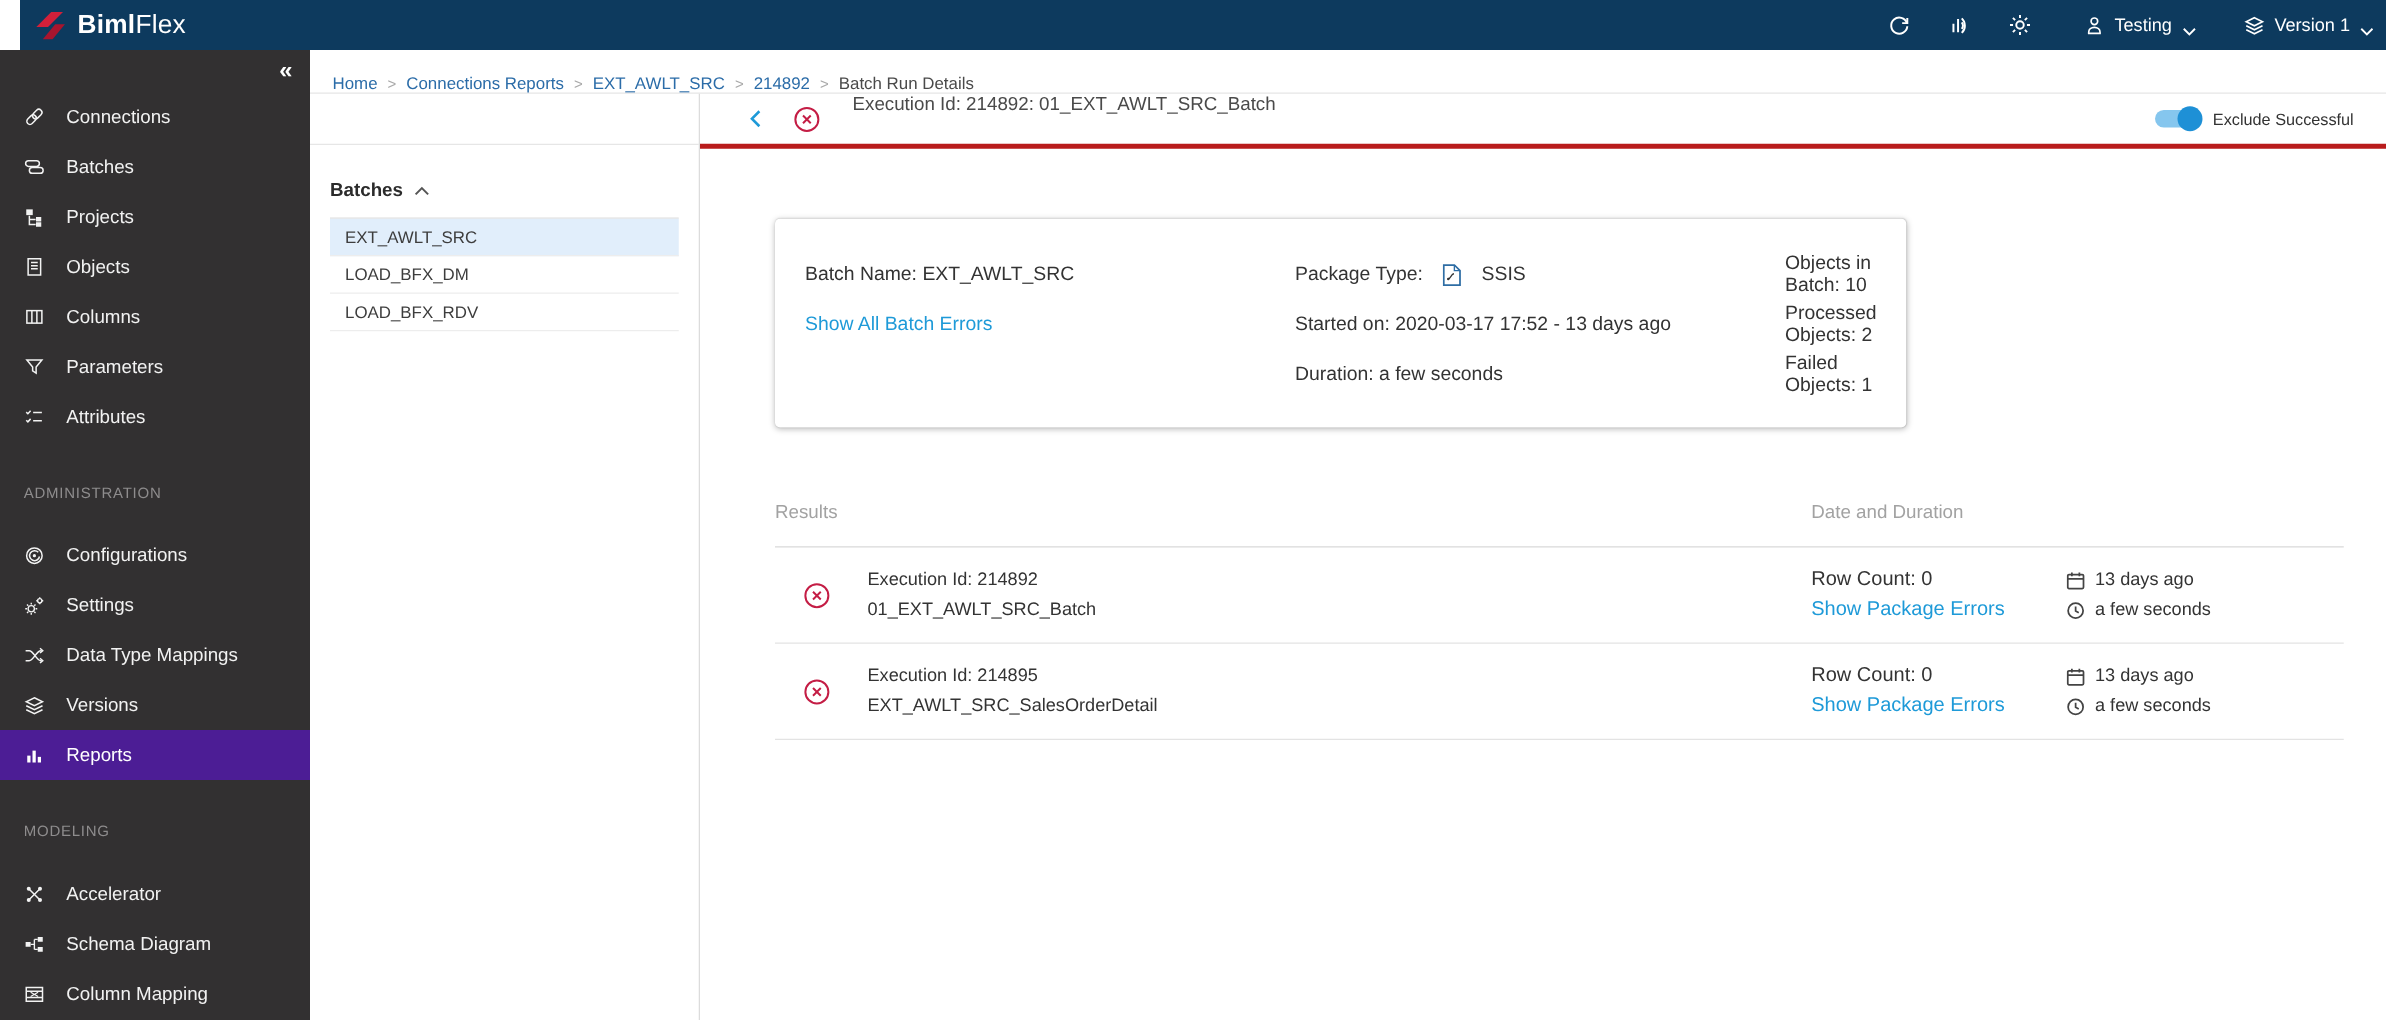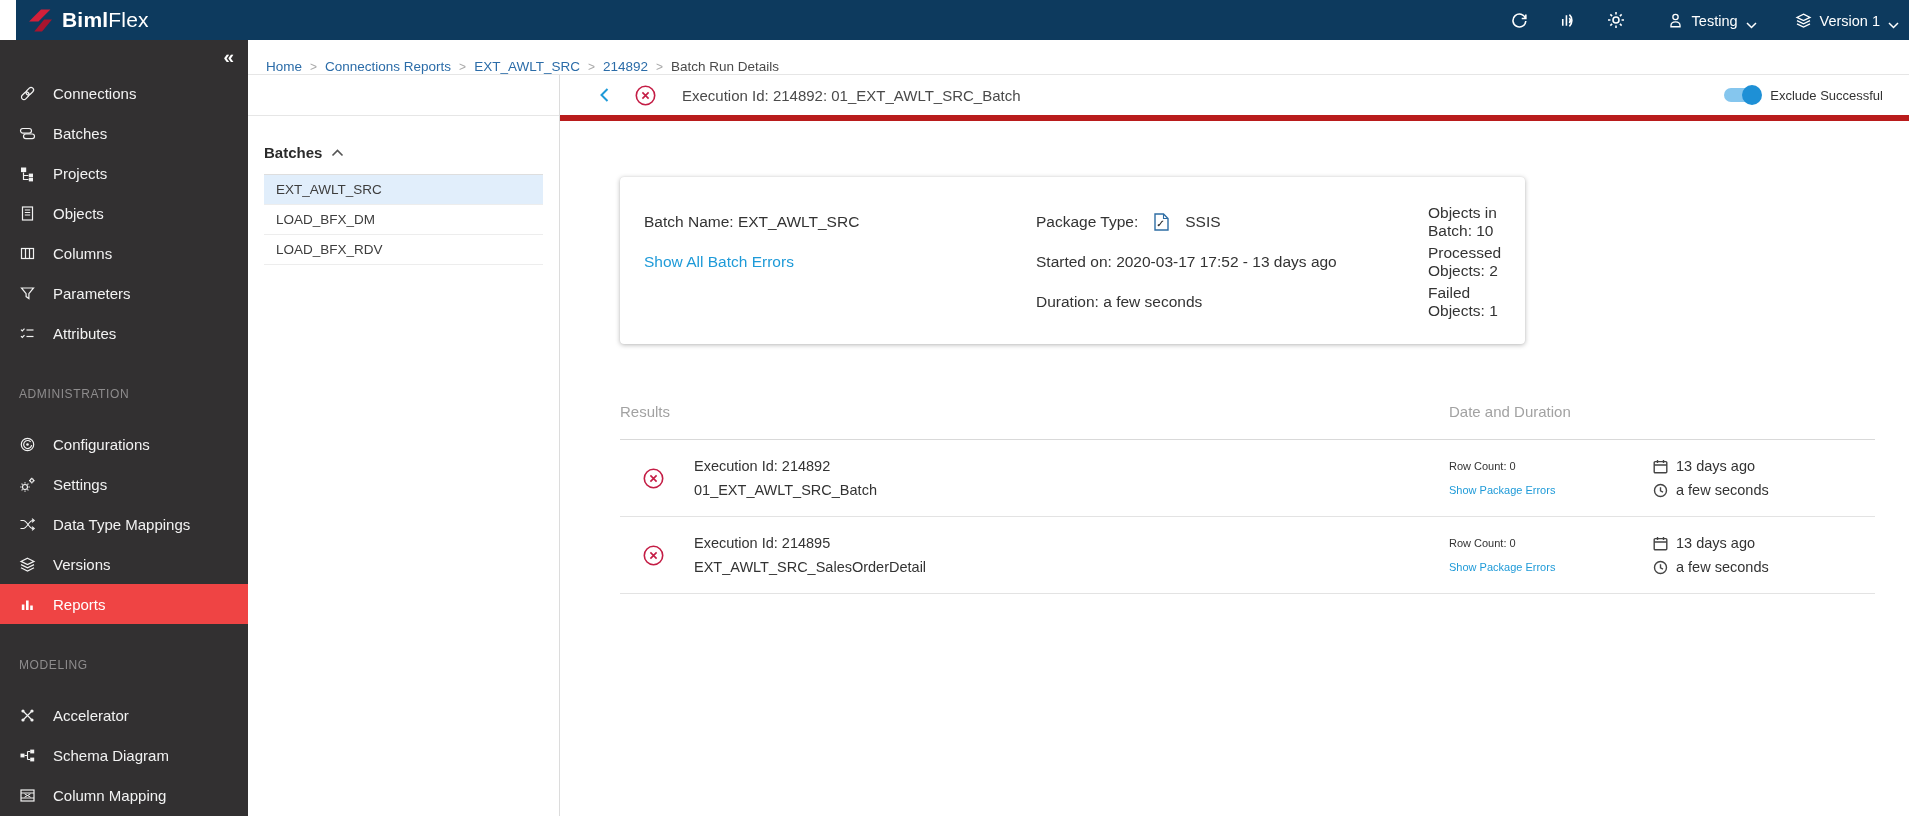--- a/index.html
+++ b/index.html
@@ -14,21 +14,21 @@
   .topbar-right{margin-left:auto;display:flex;align-items:center}
   .tb-icon{display:flex;align-items:center;justify-content:center;width:26px;height:26px;cursor:pointer}
   .tb-icon + .tb-icon{margin-left:22px}
   .tb-group{display:flex;align-items:flex-end;gap:8px;margin-left:38px;color:#fff;font-size:14.5px;cursor:pointer}
   
   .sidebar{position:absolute;left:0;top:40px;width:248px;bottom:0;background:#323031;z-index:4}
   .collapse-row{height:33px;display:flex;align-items:center;justify-content:flex-end;padding-right:14px}
   .collapse-glyph{color:#fff;font-size:19px;font-weight:700;cursor:pointer;line-height:1}
   .nav-item{height:40px;display:flex;align-items:center;padding-left:19px;cursor:pointer;color:#f2f2f2;font-size:15px}
   .nav-item .ic{width:17px;height:17px;margin-right:17px;flex:0 0 17px;display:flex;align-items:center}
-  .nav-item.active{background:#ef4444;color:#fff}
+  .nav-item.active{background:#4c1d95;color:#fff}
   .nav-section{margin-top:28px;height:26px;line-height:26px;padding-left:19px;color:#8e8c8d;
                font-size:12px;letter-spacing:.6px}
   .nav-block{margin:0;padding:0;list-style:none}
   .nav-block.after-section{margin-top:17px}
   
   .shell{position:absolute;left:248px;top:40px;right:0;bottom:0;display:flex;flex-direction:column}
   .breadcrumb-bar{height:34px;flex:0 0 34px;border-bottom:1px solid #e6e6e6;display:flex;align-items:flex-end;
                   padding-left:18px;font-size:13.5px}
   .crumb-link{color:#2b6ca8;cursor:pointer}
   .crumb-sep{color:#a9a9a9;margin:0 8px;font-size:12px}
@@ -38,21 +38,21 @@
   .batches-panel{width:312px;flex:0 0 312px;border-right:1px solid #dcdcdc;display:flex;flex-direction:column;box-sizing:border-box}
   .panel-spacer{height:40px;flex:0 0 40px;border-bottom:1px solid #e6e6e6}
   .panel-body{padding:28px 16px 0 16px}
   .panel-title{display:flex;align-items:center;gap:9px;font-size:15px;font-weight:700;color:#2b2b2b;cursor:pointer}
   .batch-list{margin-top:13px;border-top:1px solid #dedede}
   .batch-item{height:29px;display:flex;align-items:center;padding-left:12px;font-size:13.5px;color:#3d3d3d;
               border-bottom:1px solid #ededed;cursor:pointer}
   .batch-item.selected{background:#e1eefb}
   
   .main{flex:1;display:flex;flex-direction:column;min-width:0}
-  .detail-header{height:40px;flex:0 0 40px;border-bottom:6px solid #b91c1c;display:flex;align-items:center;
+  .detail-header{height:40px;flex:0 0 40px;border-bottom:4px solid #b91c1c;display:flex;
                  padding:0 26px 0 40px}
   .back-btn{cursor:pointer;display:flex;align-items:center}
   .hdr-err{margin-left:26px;display:flex;align-items:center}
   .hdr-title{margin-left:26px;font-size:15px;color:#4a4a4a}
   .toggle-wrap{margin-left:auto;display:flex;align-items:center;gap:10px}
   .toggle{position:relative;width:36px;height:14px;border-radius:7px;background:#85c6ee;cursor:pointer}
   .toggle .knob{position:absolute;right:-2px;top:-3px;width:20px;height:20px;border-radius:50%;background:#1e90d6}
   .toggle-label{font-size:13px;color:#333}
   .content-scroll{flex:1;padding-left:60px;box-sizing:border-box;overflow:hidden}
   
@@ -64,21 +64,21 @@
   .pkgtype{display:flex;gap:16px}
   
   .pkg-table{width:1255px}
   .pkg-grid{display:grid;grid-template-columns:829px 204px 1fr;align-items:center}
   .pkg-header{height:55px;margin-top:40px;border-bottom:1px solid #d9d9d9;color:#a2a2a2;font-size:15px}
   .pkg-header .h1{padding-left:23px}
   .pkg-row{height:76px;border-bottom:1px solid #e3e3e3}
   .cell-pkg{display:flex;align-items:center;padding-left:23px}
   .row-err{flex:0 0 21px;display:flex;align-items:center}
   .pkg-lines{margin-left:30px;font-size:14.5px;line-height:24px;color:#333}
-  .res-lines{font-size:11px;line-height:24px}
+  .res-lines{font-size:16px;line-height:24px}
   .date-lines{font-size:14.5px;line-height:24px;color:#333}
   .date-lines .dl{display:flex;align-items:center;gap:8px}
   svg{display:block}
 </style>
 </head>
 <body>
 
 <div class="topbar">
   <div class="logo">
     <svg width="25" height="25" viewBox="0 0 24 24">

